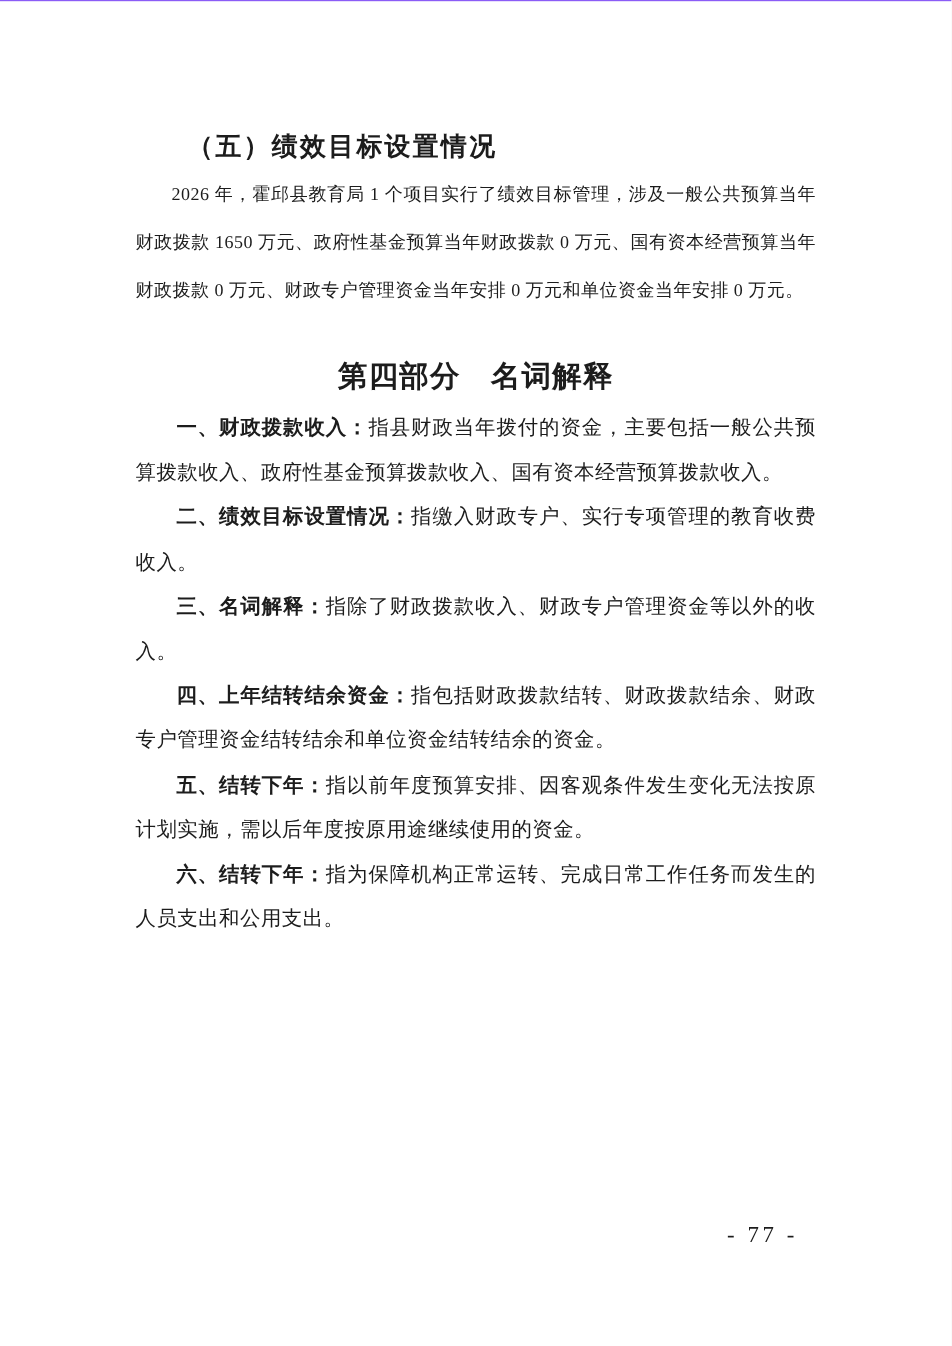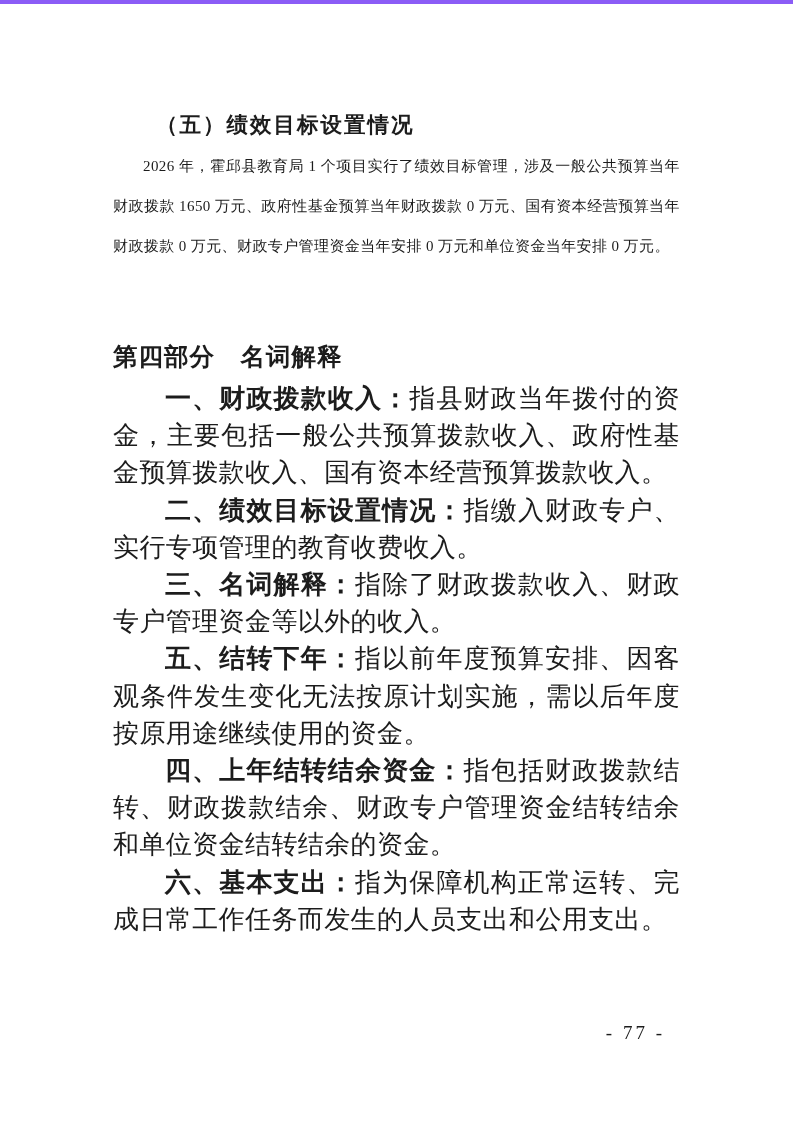--- a/index.html
+++ b/index.html
@@ -8,21 +8,21 @@
     background: #f4f2f2;
     font-family: "Liberation Serif", "DejaVu Serif", serif;
     position: relative;
     overflow: hidden;
   }
   .page {
     position: absolute;
     left: 0; top: 0;
     width: 793px; height: 1122px;
     background: #ffffff;
-    border-top: 4px solid #8b5cf6;
+    border-top: 1px solid #8b5cf6;
     padding: 101px 113px 0 113px;
     color: #1c1c1c;
   }
   .h-five {
     font-family: "Liberation Sans", "DejaVu Sans", sans-serif;
     font-weight: bold;
     font-size: 21.5px;
     line-height: 41px;
     text-indent: 2em;
     letter-spacing: 2px;
@@ -34,27 +34,27 @@
     text-indent: 2em;
     text-align: justify;
     text-justify: inter-character;
     letter-spacing: 0.4px;
   }
   .part4-title {
     font-family: "Liberation Sans", "DejaVu Sans", sans-serif;
     font-weight: bold;
     font-size: 24.5px;
     line-height: 40px;
-    text-align: left;
+    text-align: center;
     letter-spacing: 1px;
-    margin-top: 71px;
+    margin-top: 32px;
     margin-bottom: 3px;
   }
   .term {
-    font-size: 26px;
+    font-size: 17px;
     line-height: 37.2px;
     text-indent: 2em;
     text-align: justify;
     text-justify: inter-character;
     letter-spacing: 0.4px;
   }
   .term .label {
     font-family: "Liberation Sans", "DejaVu Sans", sans-serif;
     font-weight: bold;
   }
@@ -78,22 +78,22 @@
 
   <div class="part4-title">第四部分　名词解释</div>
 
   <div>
     <p class="term"><span class="label">一、财政拨款收入：</span><span>指县财政当年拨付的资金，主要包括一般公共预算拨款收入、政府性基金预算拨款收入、国有资本经营预算拨款收入。</span></p>
 
     <p class="term"><span class="label">二、绩效目标设置情况：</span><span>指缴入财政专户、实行专项管理的教育收费收入。</span></p>
 
     <p class="term"><span class="label">三、名词解释：</span><span>指除了财政拨款收入、财政专户管理资金等以外的收入。</span></p>
 
+    <p class="term"><span class="label">四、上年结转结余资金：</span><span>指包括财政拨款结转、财政拨款结余、财政专户管理资金结转结余和单位资金结转结余的资金。</span></p>
+
     <p class="term"><span class="label">五、结转下年：</span><span>指以前年度预算安排、因客观条件发生变化无法按原计划实施，需以后年度按原用途继续使用的资金。</span></p>
 
-    <p class="term"><span class="label">四、上年结转结余资金：</span><span>指包括财政拨款结转、财政拨款结余、财政专户管理资金结转结余和单位资金结转结余的资金。</span></p>
-
-    <p class="term"><span class="label">六、基本支出：</span><span>指为保障机构正常运转、完成日常工作任务而发生的人员支出和公用支出。</span></p>
+    <p class="term"><span class="label">六、结转下年：</span><span>指为保障机构正常运转、完成日常工作任务而发生的人员支出和公用支出。</span></p>
   </div>
 
   <div class="page-number">- 77 -</div>
 
 </div>
 
 </body></html>

